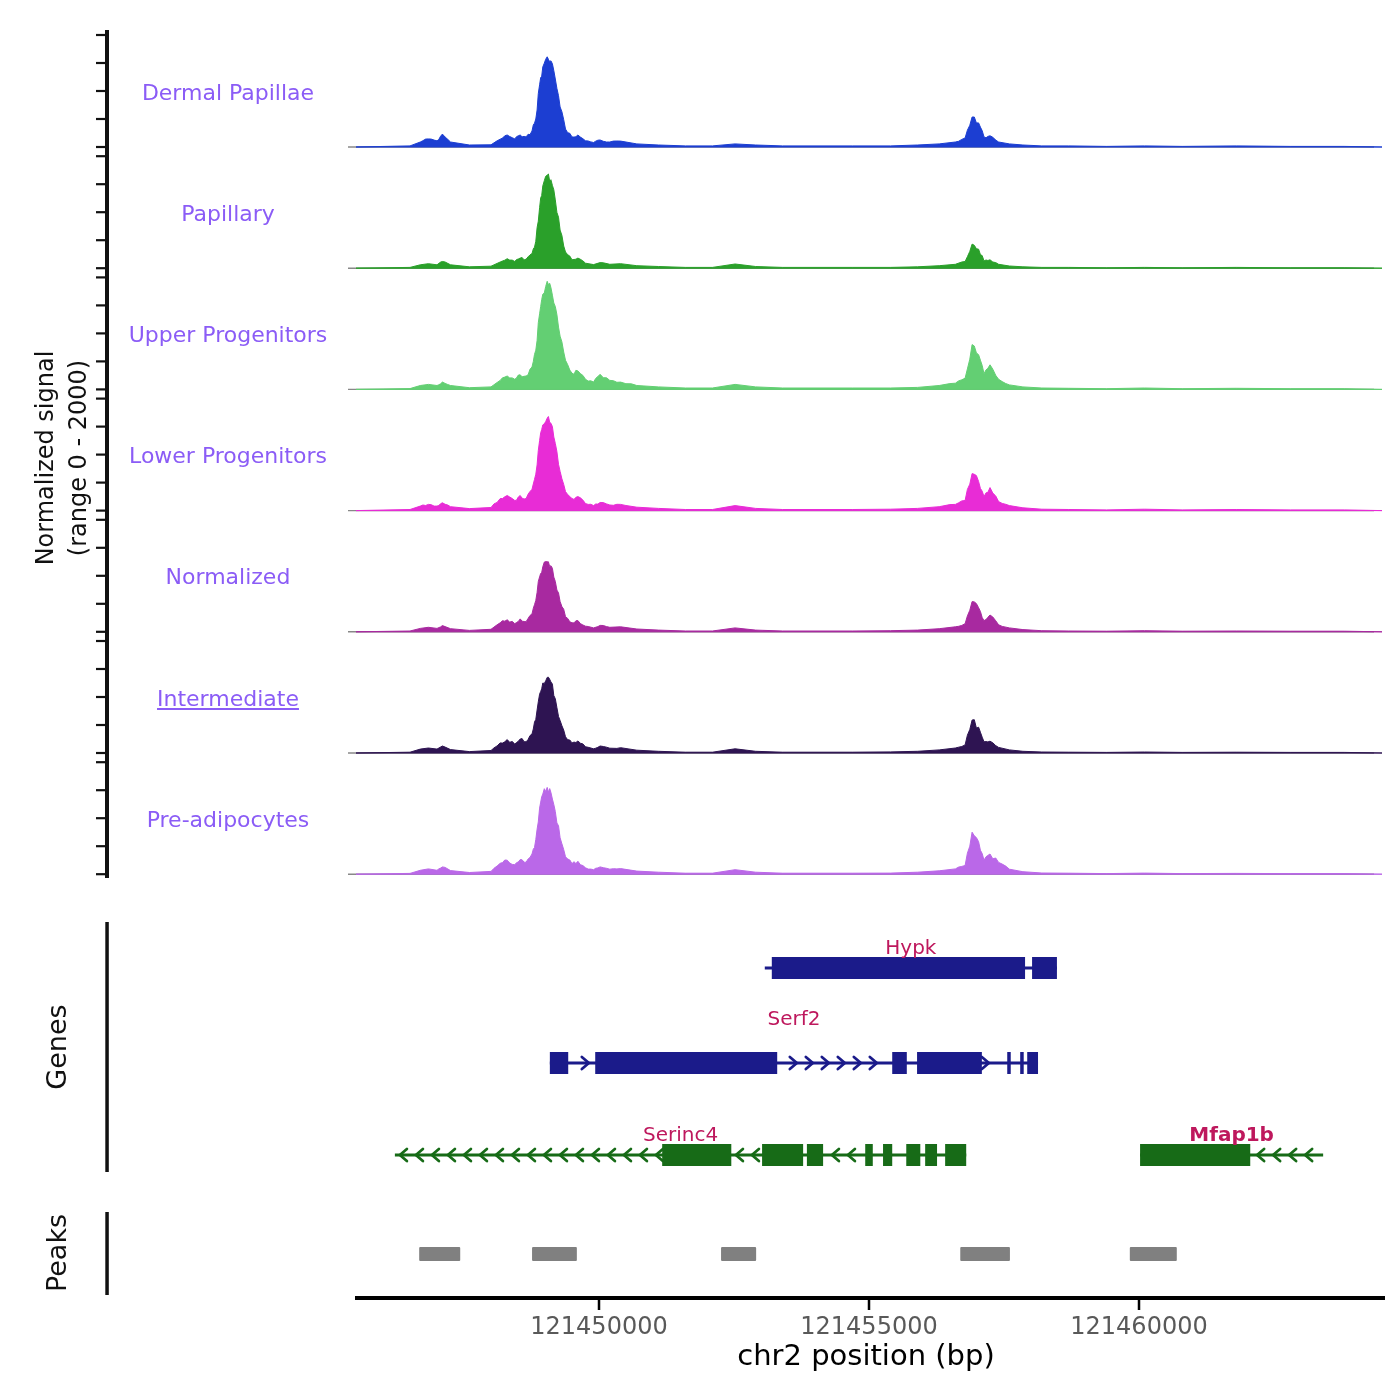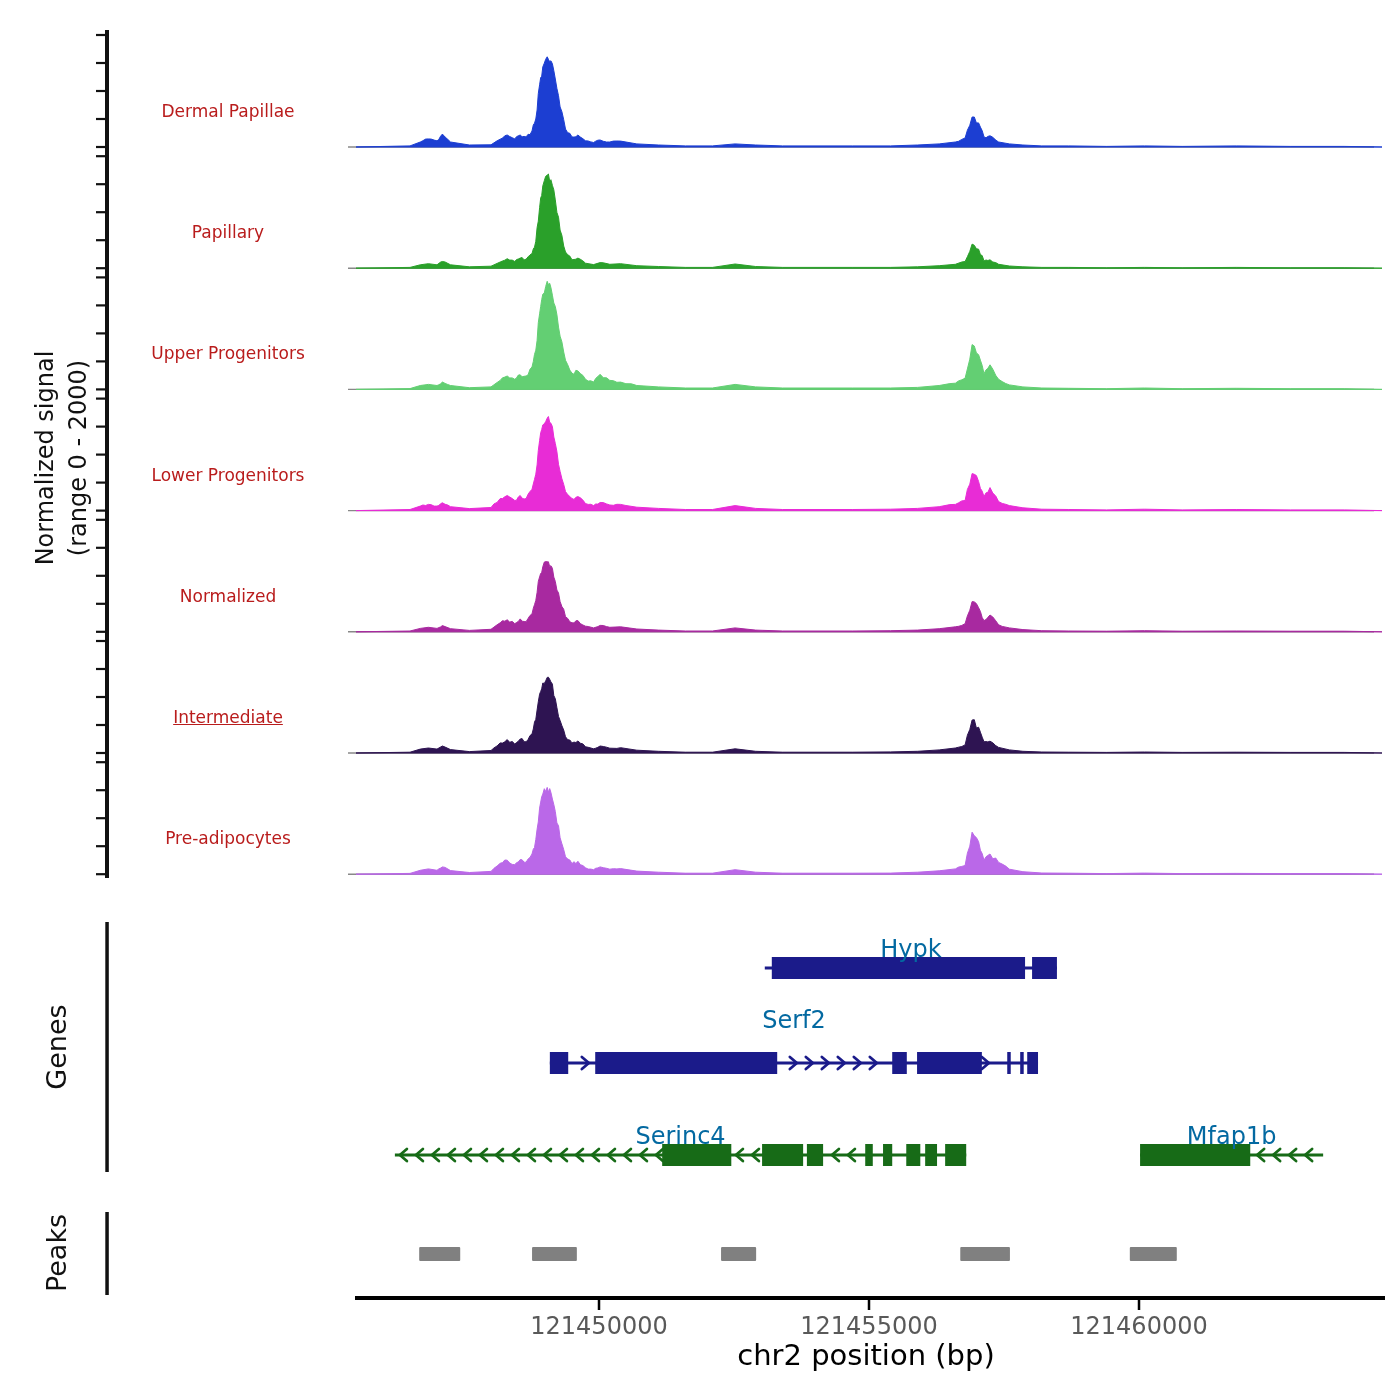--- a/index.html
+++ b/index.html
@@ -1,27 +1,27 @@
 <!DOCTYPE html>
 <html><head>
 <meta charset="utf-8">
 <style>
   html,body{margin:0;padding:0;background:#ffffff;}
   body{width:1400px;height:1400px;position:relative;font-family:"DejaVu Sans","Liberation Sans",sans-serif;color:#000;}
   #stage{position:absolute;left:0;top:0;width:1400px;height:1400px;}
   svg{position:absolute;left:0;top:0;}
   .track-label{position:absolute;left:98px;width:260px;height:30px;display:flex;align-items:center;justify-content:center;
-    font-size:17px;color:#b91c1c;white-space:nowrap;margin-top:19px;}
+    font-size:22px;color:#8b5cf6;white-space:nowrap;}
   .vlabel{position:absolute;white-space:nowrap;text-align:center;transform:translate(-50%,-50%) rotate(-90deg);}
   #ylabel{left:62px;top:458px;font-size:24px;line-height:33px;color:#111;}
   #genes-label{left:56px;top:1047px;font-size:27px;color:#111;}
   #peaks-label{left:56px;top:1253px;font-size:27px;color:#111;}
   .tick-label{position:absolute;width:200px;text-align:center;font-size:24px;color:#595959;white-space:nowrap;}
   #xlabel{position:absolute;left:666px;top:1338px;width:400px;text-align:center;font-size:29px;color:#000;}
-  .gene-label{position:absolute;width:220px;text-align:center;font-size:24px;color:#0369a1;white-space:nowrap;}
+  .gene-label{position:absolute;width:220px;text-align:center;font-size:20px;color:#be185d;white-space:nowrap;}
 </style>
 </head>
 <body>
 
 <div id="stage">
   <svg id="plot" width="1400" height="1400" viewBox="0 0 1400 1400">
       <g>
         <g>
           <line x1="348" y1="147" x2="1374" y2="147" stroke="#888" stroke-width="1.4"></line>
           <polygon points="356.0,147.0 356.0,147.0 410.0,145.9 420.3,142.0 422.9,140.7 425.6,139.1 428.4,138.9 431.2,139.1 434.1,140.1 437.0,140.8 438.8,139.5 440.6,136.2 442.4,134.1 445.1,137.0 447.7,139.3 450.5,142.0 469.4,145.0 491.0,144.8 497.1,140.8 500.2,139.2 502.5,138.1 504.8,135.8 507.2,135.0 509.7,136.5 512.2,137.7 514.8,138.9 516.5,136.7 518.3,135.8 520.2,135.0 522.1,136.8 524.1,136.4 526.1,136.9 528.1,134.3 530.0,134.6 532.0,131.0 533.3,125.0 534.5,123.2 535.8,119.0 537.1,110.0 538.3,93.5 539.6,84.8 540.7,77.6 541.7,76.3 542.8,66.9 544.3,63.2 545.7,59.3 547.2,56.8 548.4,59.3 549.7,61.8 550.9,60.8 552.4,63.8 553.8,70.6 555.3,79.0 556.9,88.4 558.5,95.7 560.1,107.0 561.9,111.7 563.7,119.7 565.5,129.1 567.7,132.7 569.8,133.3 572.0,136.9 574.0,137.1 575.9,136.7 577.9,135.0 580.4,137.1 582.9,138.7 585.5,140.8 588.2,141.0 590.8,141.9 593.6,142.5 595.7,141.2 597.9,140.2 600.1,140.0 603.3,141.3 606.5,142.0 609.8,142.0 613.4,141.1 616.9,141.0 620.6,141.1 636.8,143.9 658.4,145.0 685.4,145.9 712.4,145.9 735.1,143.9 755.6,145.0 782.6,145.9 815.0,145.9 852.8,145.9 890.6,145.9 917.6,145.0 939.2,143.9 955.4,142.0 958.6,141.3 961.8,139.4 965.1,138.0 967.4,130.2 969.8,125.3 972.1,117.0 974.3,117.0 976.4,122.9 978.6,122.9 980.4,127.1 982.2,130.7 984.0,136.9 986.0,137.8 987.9,136.4 990.0,135.8 992.8,137.2 995.7,140.1 998.6,142.0 1009.4,143.9 1022.9,145.0 1041.8,145.9 1068.8,145.9 1106.6,146.4 1144.4,145.9 1182.2,146.4 1236.2,145.9 1290.2,146.4 1344.2,146.4 1382.0,147.0 1382.0,147.0" fill="#1c3ed2" stroke="#1c3ed2" stroke-width="1"></polygon>
@@ -186,21 +186,21 @@
       <div class="track-label" style="top: 319.4px;">Upper Progenitors</div>
       <div class="track-label" style="top: 440.6px;">Lower Progenitors</div>
       <div class="track-label" style="top: 561.8px;">Normalized</div>
       <div class="track-label" style="top: 683px; text-decoration: underline;">Intermediate</div>
       <div class="track-label" style="top: 804.2px;">Pre-adipocytes</div>
     </div>
   <div id="gene-labels">
       <div class="gene-label" style="left: 800.85px; top: 935px;">Hypk</div>
       <div class="gene-label" style="left: 683.94px; top: 1006px;">Serf2</div>
       <div class="gene-label" style="left: 570.54px; top: 1122px;">Serinc4</div>
-      <div class="gene-label" style="left: 1121.61px; top: 1122px;">Mfap1b</div>
+      <div class="gene-label" style="left: 1121.61px; top: 1122px; font-weight: bold;">Mfap1b</div>
     </div>
   <div id="tick-labels">
       <div class="tick-label" style="left: 499px; top: 1312px;">121450000</div>
       <div class="tick-label" style="left: 769px; top: 1312px;">121455000</div>
       <div class="tick-label" style="left: 1039px; top: 1312px;">121460000</div>
     </div>
 
   <div id="xlabel">chr2 position (bp)</div>
 </div>
 

